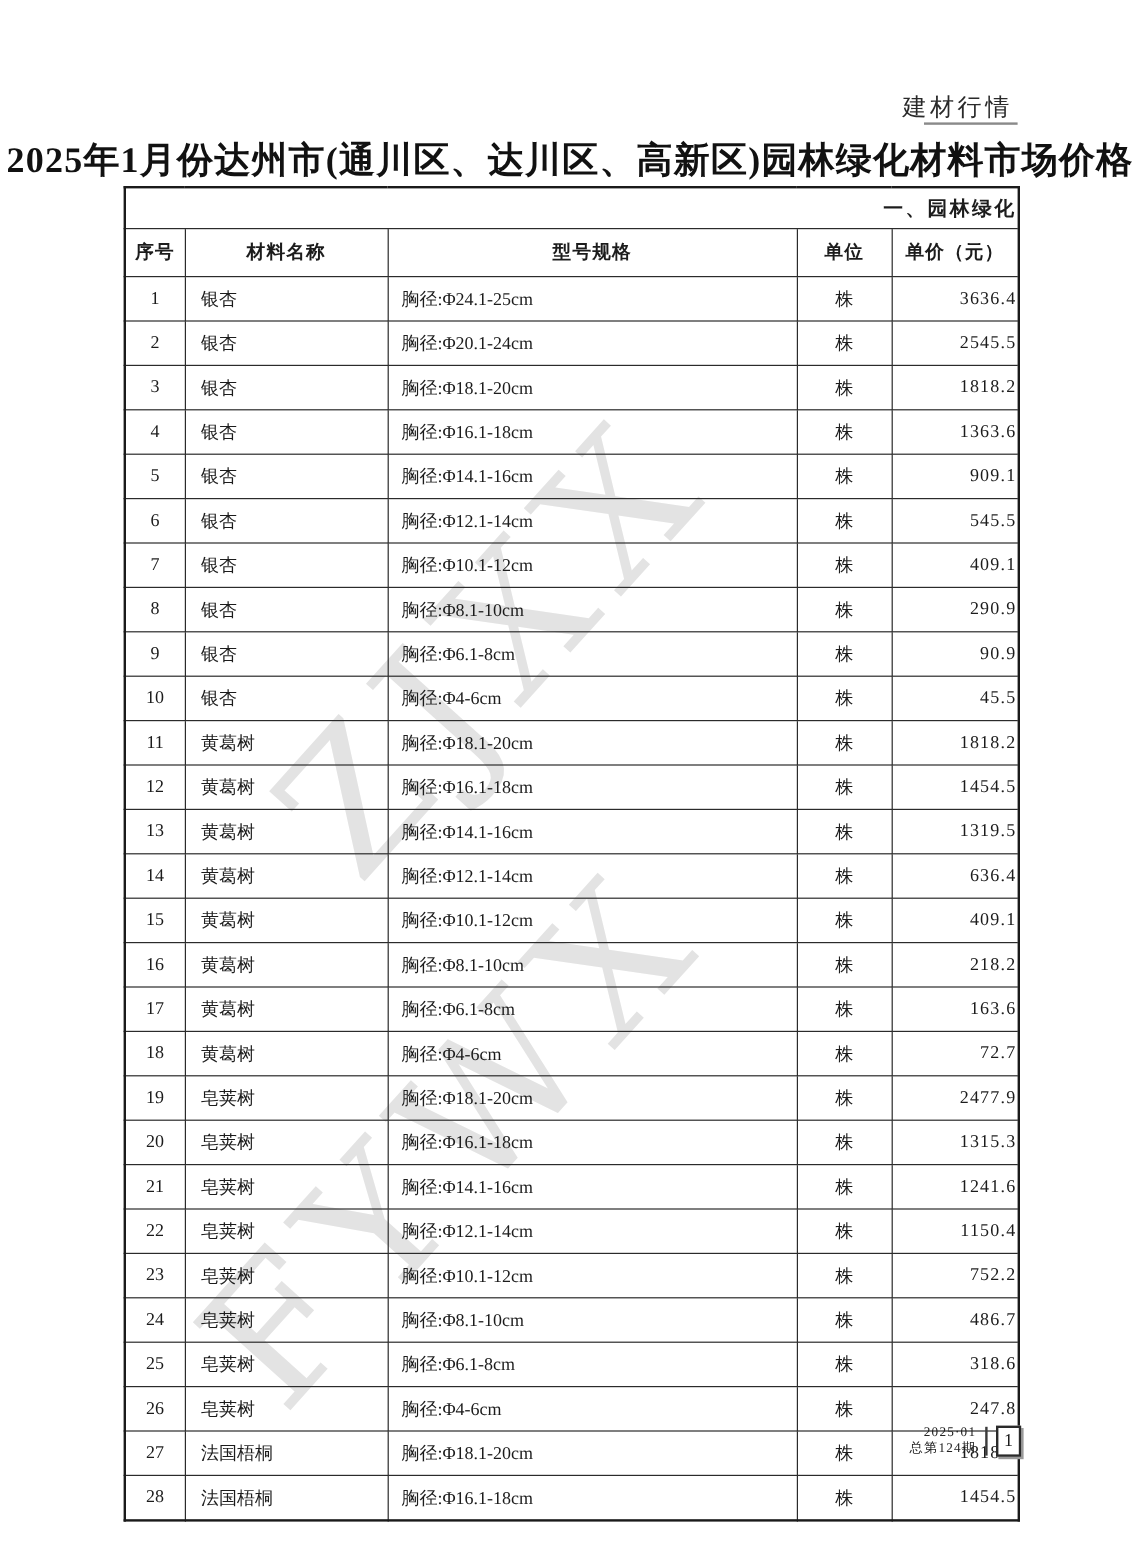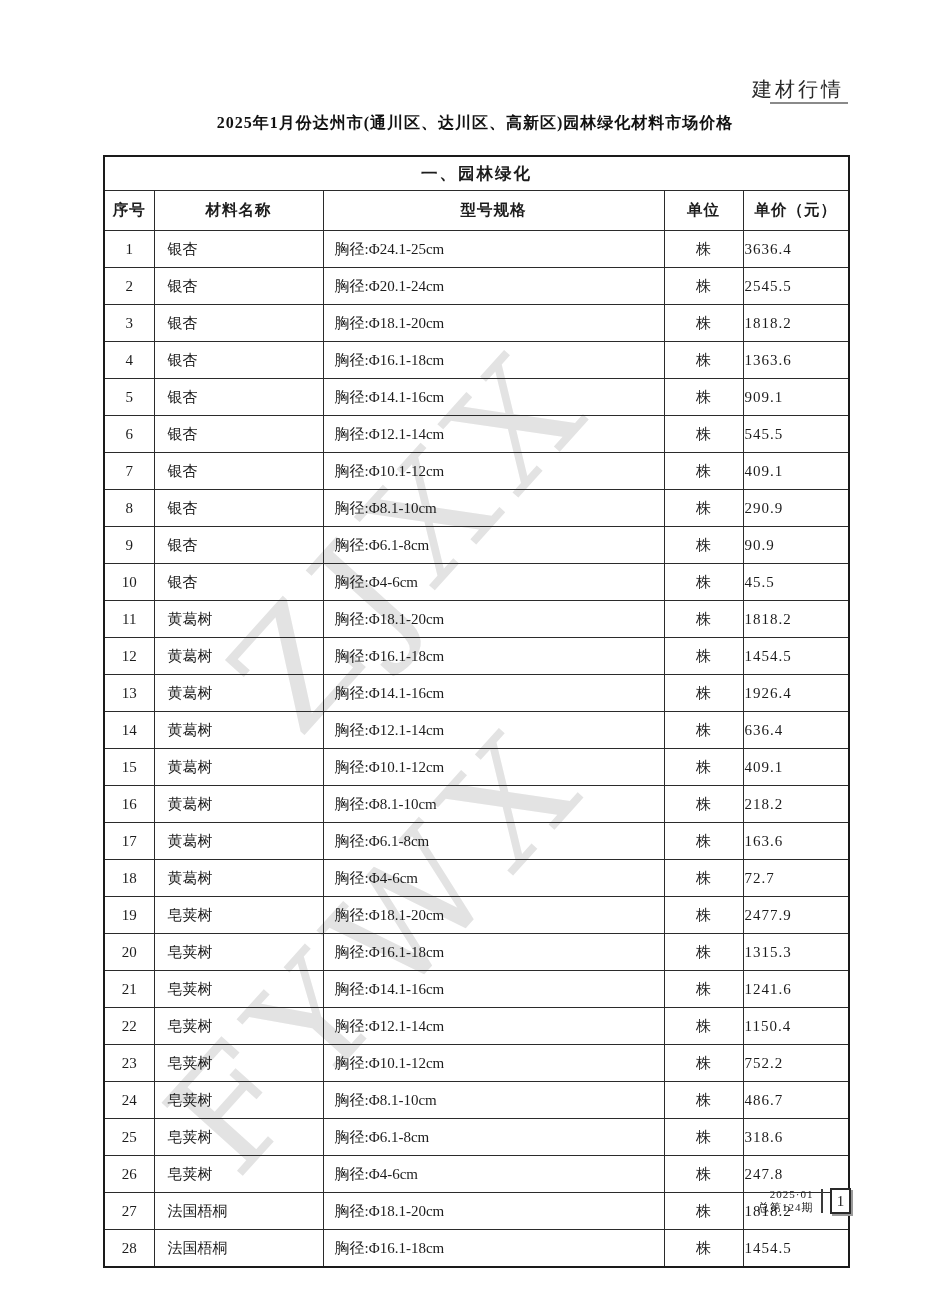--- a/index.html
+++ b/index.html
@@ -21,53 +21,53 @@
   .brand{
     position:absolute;top:76px;right:106px;z-index:1;
     font-size:20px;letter-spacing:3px;color:#2a2a2a;
   }
   .brand-rule{
     position:absolute;top:102px;right:102px;z-index:1;
     width:78px;height:2px;background:#8a8a8a;
   }
   .doc-title{
     position:absolute;top:113px;left:0;width:100%;z-index:1;
-    text-align:center;font-size:16px;font-weight:bold;letter-spacing:1px;
+    text-align:center;font-size:30px;font-weight:bold;letter-spacing:1px;
     color:#111;font-family:"Liberation Serif","DejaVu Serif",serif;
   }
   
   .table-wrap{position:absolute;left:103px;top:155px;z-index:1;}
   table.price-table{
     border-collapse:collapse;table-layout:fixed;width:745px;
     background:transparent;
   }
   .price-table col.w0{width:50px;}
   .price-table col.w1{width:169px;}
   .price-table col.w2{width:341px;}
   .price-table col.w3{width:79px;}
   .price-table col.w4{width:106px;}
   .price-table th,.price-table td{
     border:1.5px solid #2b2b2b;background:transparent;
     font-size:15px;color:#1c1c1c;overflow:hidden;white-space:nowrap;
   }
   .price-table{border:2.5px solid #1a1a1a;}
   th.section-header{
-    height:31px;font-size:16.5px;font-weight:bold;text-align:center;
+    height:31px;font-size:16.5px;font-weight:bold;text-align:right;
     font-family:"Liberation Sans","DejaVu Sans",sans-serif;letter-spacing:2px;margin-left:20px;
   }
   tr.col-header th{
     height:37px;font-size:15.5px;font-weight:bold;text-align:center;
     font-family:"Liberation Sans","DejaVu Sans",sans-serif;letter-spacing:1px;margin-top:45px;
   }
   tbody td{height:34px;}
   td.c0{text-align:center;}
   td.c1{text-align:left;padding-left:13px;}
   td.c2{text-align:left;padding-left:11px;}
   td.c3{text-align:center;}
-  td.c4{text-align:left;letter-spacing:1px;}
+  td.c4{text-align:right;letter-spacing:1px;}
   
   .footer{
     position:absolute;top:1188px;right:99px;z-index:1;
     display:flex;align-items:center;gap:7px;
   }
   .issue{
     text-align:right;font-size:11px;line-height:13px;color:#222;
     letter-spacing:1px;
   }
   .footer-divider{width:2.5px;height:24px;background:#3a3a3a;}
@@ -192,21 +192,21 @@
           <td class="c1">黄葛树</td>
           <td class="c2">胸径:Φ16.1-18cm</td>
           <td class="c3">株</td>
           <td class="c4">1454.5</td>
         </tr>
         <tr>
           <td class="c0">13</td>
           <td class="c1">黄葛树</td>
           <td class="c2">胸径:Φ14.1-16cm</td>
           <td class="c3">株</td>
-          <td class="c4">1926.4</td>
+          <td class="c4">1319.5</td>
         </tr>
         <tr>
           <td class="c0">14</td>
           <td class="c1">黄葛树</td>
           <td class="c2">胸径:Φ12.1-14cm</td>
           <td class="c3">株</td>
           <td class="c4">636.4</td>
         </tr>
         <tr>
           <td class="c0">15</td>

